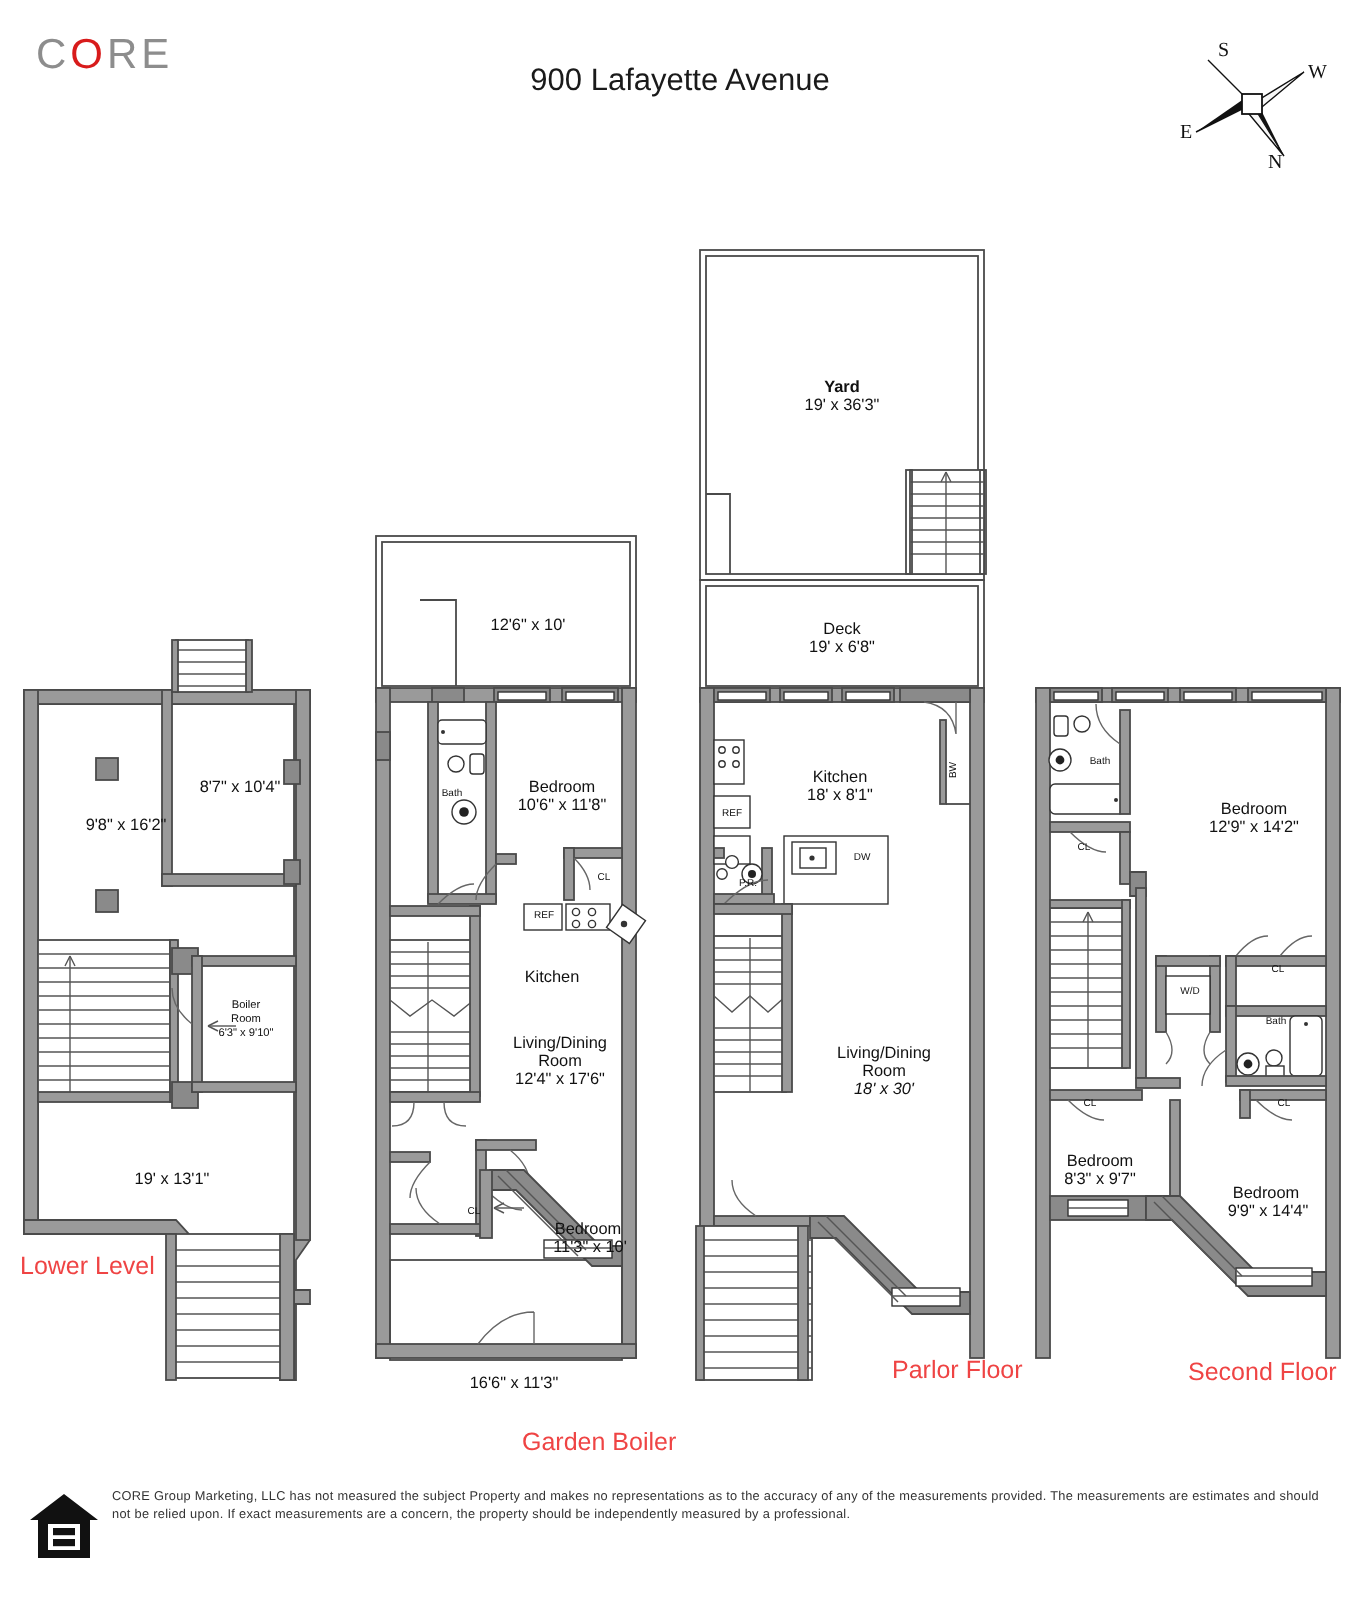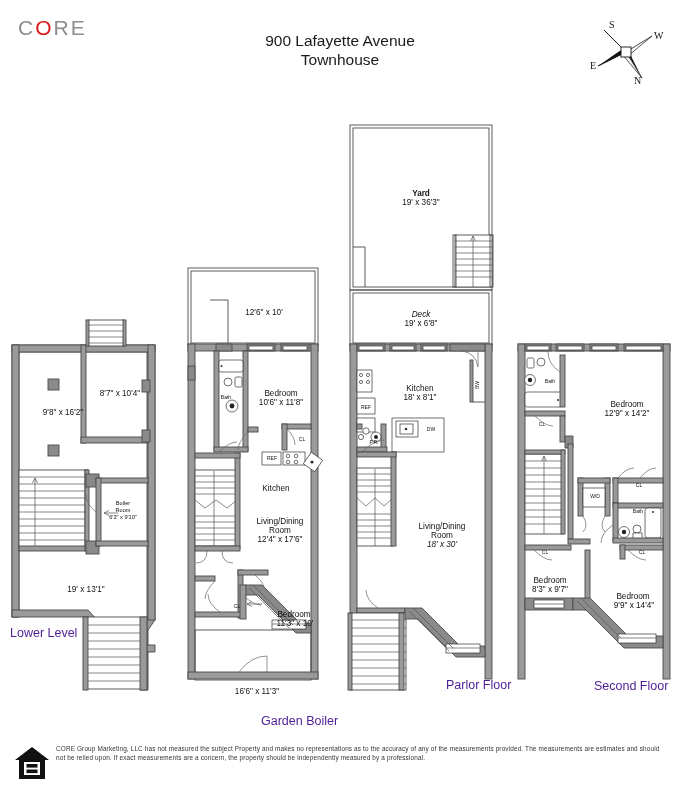--- a/index.html
+++ b/index.html
@@ -24,37 +24,36 @@
 
   .compass{position:absolute;left:584px;top:12px;width:84px;height:76px;}
 
   
   .plan{position:absolute;left:0;top:0;width:680px;height:735px;}
 
   
   .lbl{position:absolute;font-size:8.2px;line-height:9.4px;color:#111;text-align:center;white-space:pre;}
   .lbl.tiny{font-size:5.6px;line-height:6.6px;}
   .lbl.mini{font-size:5px;line-height:6px;}
-  .floorname{position:absolute;font-size:12.5px;color:#4c1d95;white-space:nowrap;}
+  .floorname{position:absolute;font-size:12.5px;color:#ef4444;white-space:nowrap;}
 
   
   .footer{position:absolute;left:0;top:742px;width:680px;height:58px;}
   .eho{position:absolute;left:14px;top:4px;width:36px;height:34px;}
   .disclaimer{position:absolute;left:56px;top:2px;width:612px;font-size:6.4px;line-height:9.2px;color:#333;letter-spacing:0.15px;}
 </style>
 </head>
 <body>
 
 <div id="page">
 
   <div class="logo"><span>C</span><span class="red">O</span><span>RE</span></div>
 
   <div class="title">
     <div class="l1">900 Lafayette Avenue</div>
-    <div class="l2">Townhouse</div>
   </div>
 
   <svg class="compass" viewBox="0 0 84 76">
     <g transform="translate(42,40)">
 
       <polygon points="0,0 -22,-22 -4,-4" fill="#111"></polygon>
       <polygon points="0,0 -22,-22 4,4" fill="#f7f7f7" stroke="#111" stroke-width="0.7"></polygon>
       <polygon points="0,0 26,-16 4,-2" fill="#111"></polygon>
       <polygon points="0,0 26,-16 2,4" fill="#f7f7f7" stroke="#111" stroke-width="0.7"></polygon>
       <polygon points="0,0 -28,14 -4,2" fill="#f7f7f7" stroke="#111" stroke-width="0.7"></polygon>
@@ -494,21 +493,21 @@
   <div class="lbl" style="left:244px;top:526px;width:72px;">Room</div>
   <div class="lbl" style="left:243px;top:535px;width:74px;">12'4" x 17'6"</div>
   <div class="lbl mini" style="left:228px;top:603px;width:18px;">CL</div>
   <div class="lbl" style="left:268px;top:610px;width:52px;">Bedroom</div>
   <div class="lbl" style="left:266px;top:619px;width:58px;">11'3" x 10'</div>
   <div class="lbl" style="left:219px;top:687px;width:76px;">16'6" x 11'3"</div>
   <div class="floorname" style="left:261px;top:714px;">Garden Boiler</div>
 
   <div class="lbl" style="left:392px;top:189px;width:58px;font-weight:bold;">Yard</div>
   <div class="lbl" style="left:388px;top:198px;width:66px;">19' x 36'3"</div>
-  <div class="lbl" style="left:394px;top:310px;width:54px;font-style:italic;">Deck</div>
+  <div class="lbl" style="left:394px;top:310px;width:54px;">Deck</div>
   <div class="lbl" style="left:390px;top:319px;width:62px;">19' x 6'8"</div>
   <div class="lbl" style="left:393px;top:384px;width:54px;">Kitchen</div>
   <div class="lbl" style="left:390px;top:393px;width:60px;">18' x 8'1"</div>
   <div class="lbl mini" style="left:357px;top:404px;width:18px;">REF</div>
   <div class="lbl mini" style="left:365px;top:439px;width:18px;">P.R.</div>
   <div class="lbl mini" style="left:422px;top:426px;width:18px;">DW</div>
   <div class="lbl mini" style="left:468px;top:382px;width:18px;transform:rotate(-90deg);transform-origin:center;">BW</div>
   <div class="lbl" style="left:406px;top:522px;width:72px;">Living/Dining</div>
   <div class="lbl" style="left:406px;top:531px;width:72px;">Room</div>
   <div class="lbl" style="left:406px;top:540px;width:72px;font-style:italic;">18' x 30'</div>

